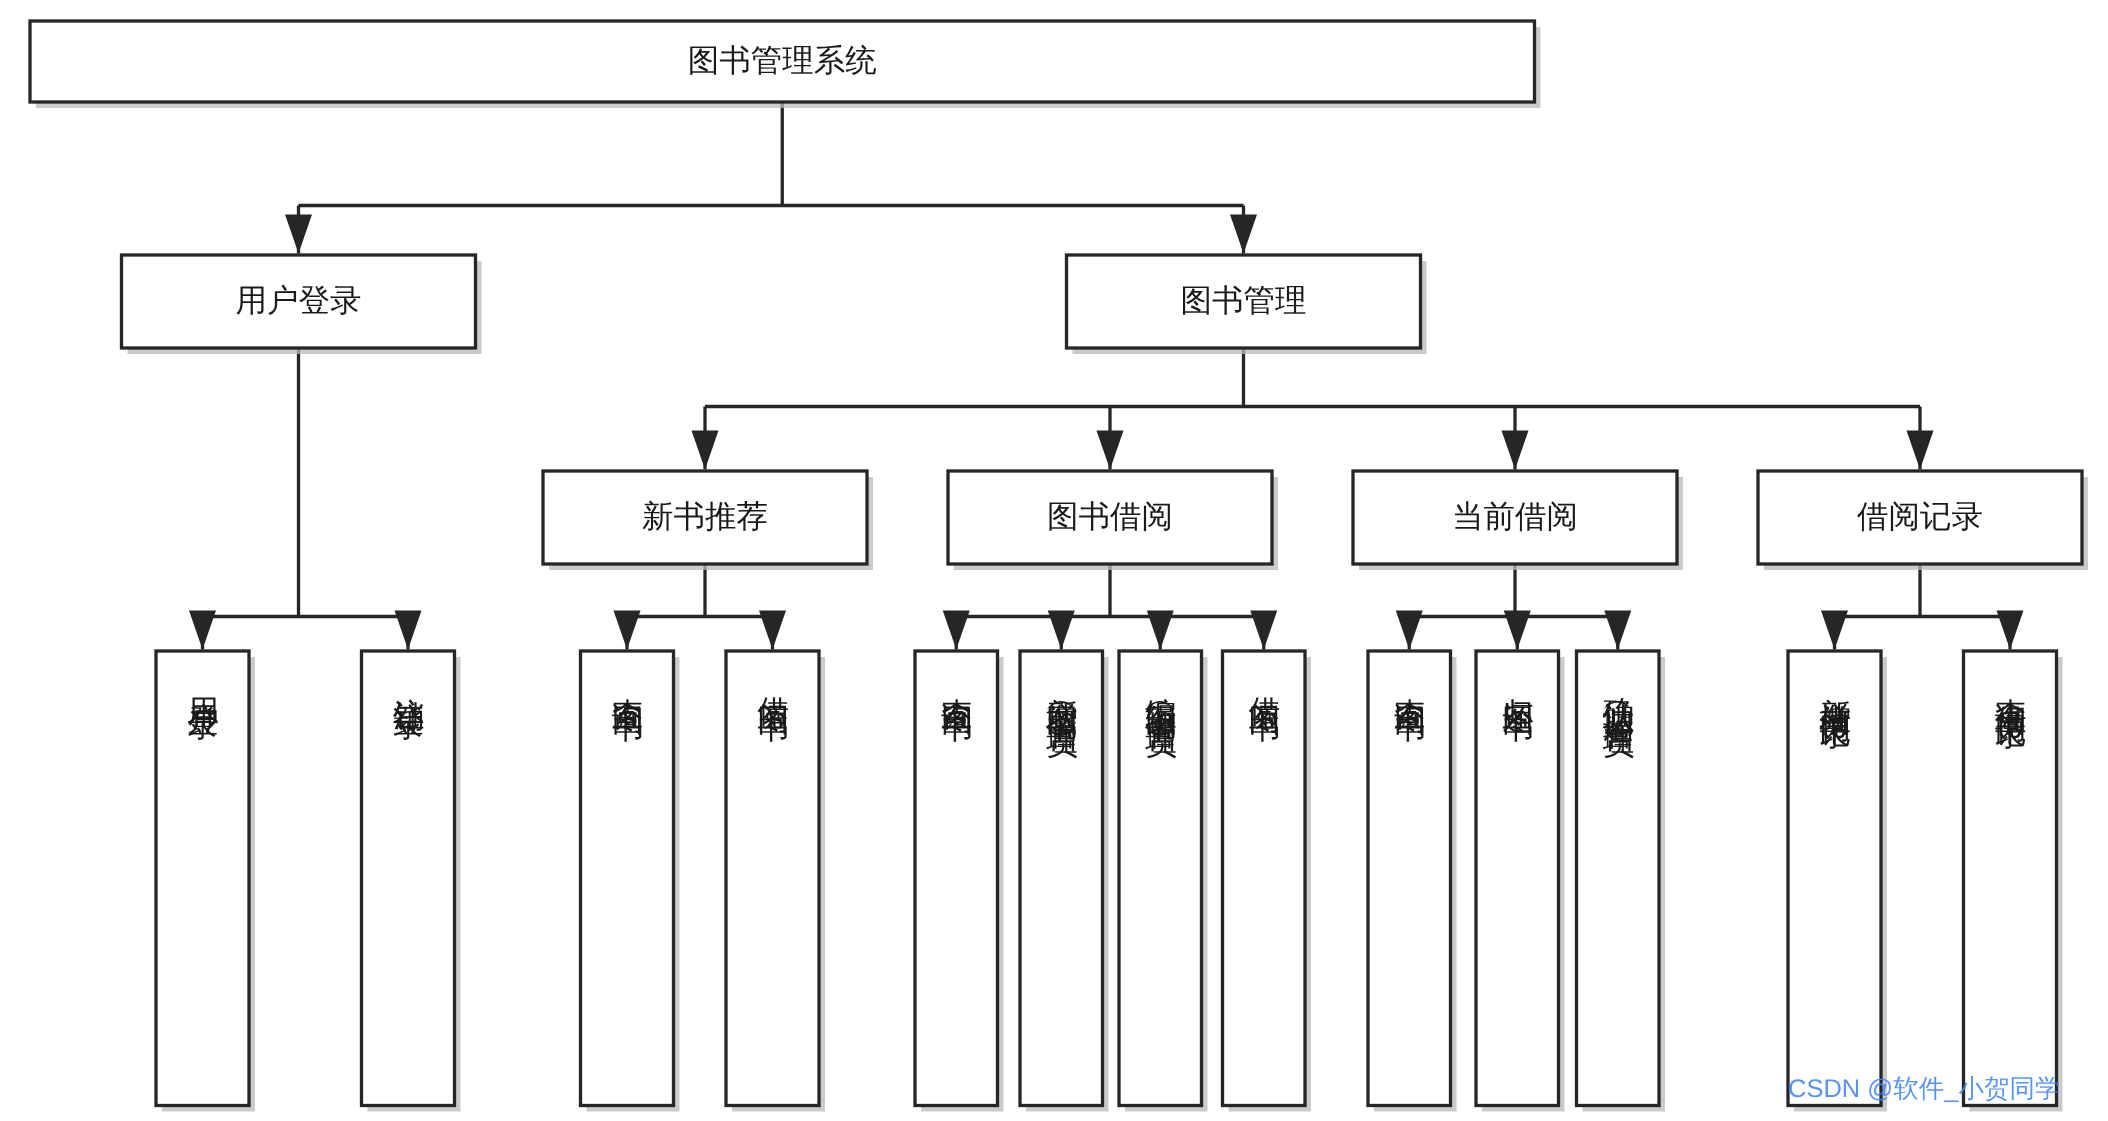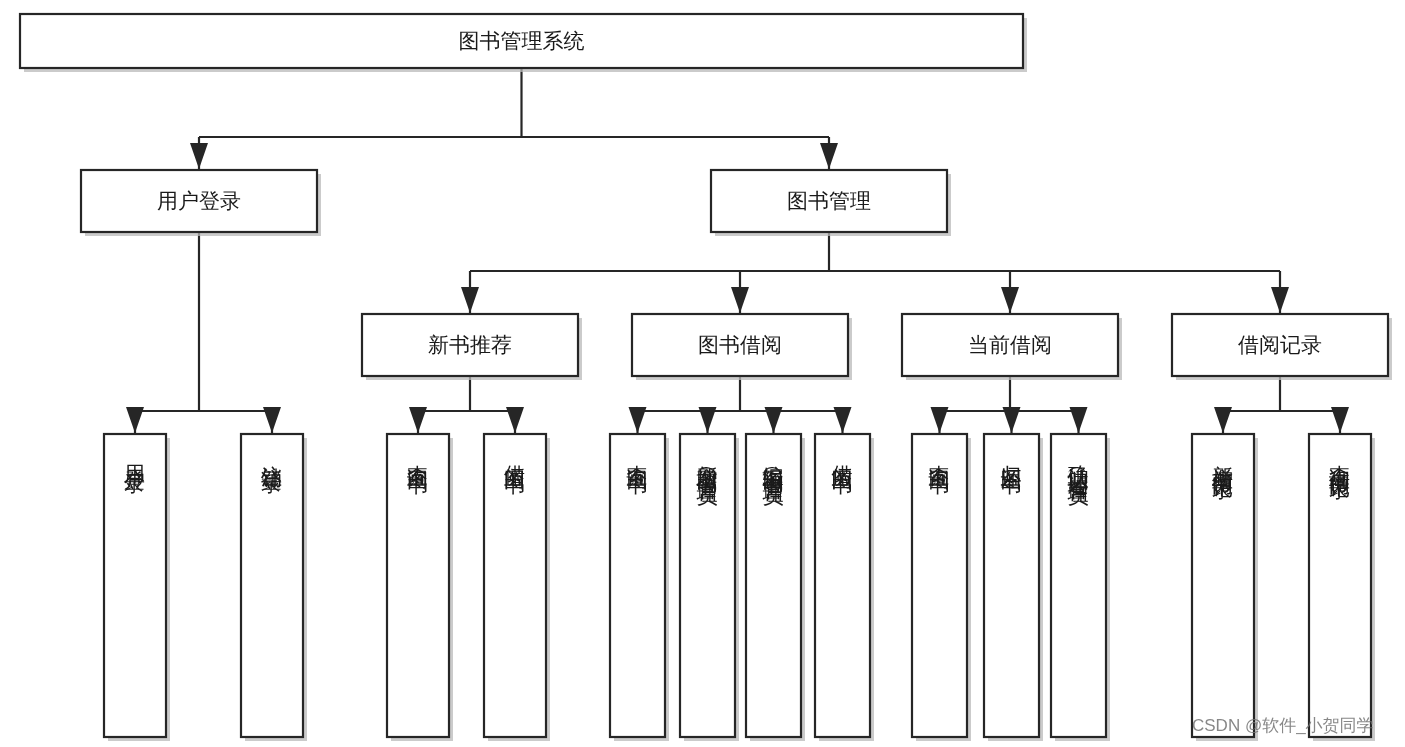--- a/index.html
+++ b/index.html
@@ -224,14 +224,14 @@
       <div class="leaf-label-wrap" style="left: 1051px; top: 448px; width: 55px; height: 283px;">
         <span class="leaf-label">确认归还（管理员）</span>
       </div>
       <div class="leaf-label-wrap" style="left: 1192px; top: 448px; width: 62px; height: 283px;">
         <span class="leaf-label">新增借阅记录</span>
       </div>
       <div class="leaf-label-wrap" style="left: 1309px; top: 448px; width: 62px; height: 283px;">
         <span class="leaf-label">查询借阅记录</span>
       </div>
     </div>
-  <div class="watermark" style="left: 1192px; top: 714px; color: #737373;">CSDN @软件_小贺同学</div>
+  <div class="watermark" style="left: 1192px; top: 714px; color: #3b82f6;">CSDN @软件_小贺同学</div>
 </div>
 
 </body></html>

